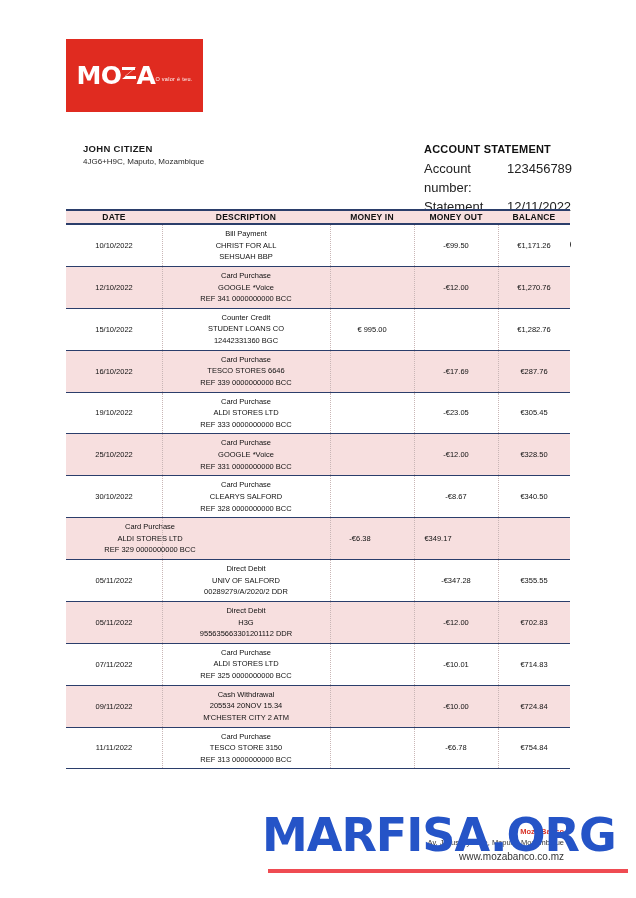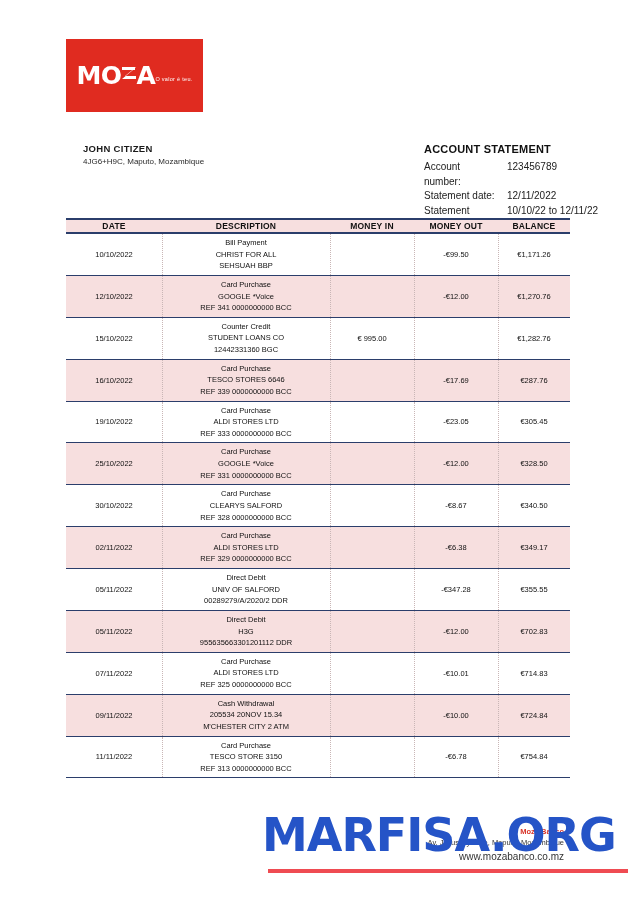--- a/index.html
+++ b/index.html
@@ -76,35 +76,35 @@
     width: 200px;
   }
   .stmt-title {
     font-size: 11px;
     font-weight: bold;
     color: #111111;
     letter-spacing: 0.2px;
     margin-bottom: 5px;
   }
   .stmt-line {
-    font-size: 10px;
+    font-size: 13px;
     color: #222222;
     line-height: 1.45;
     display: flex;
   }
   .stmt-label { display: inline-block; }
   .stmt-val { margin-left: 11px; }
   .stmt-line.w1 .stmt-label { width: 72px; }
   .stmt-line.w2 .stmt-label { width: 72px; }
   .stmt-line.w3 .stmt-label { width: 72px; }
 
   
   .table {
     position: absolute;
-    left: 66px; top: 218px;
+    left: 66px; top: 209px;
     width: 504px;
   }
   .thead {
     display: flex;
     background: #f7dfdf;
     border-top: 2px solid #2b3e6b;
     border-bottom: 2px solid #2b3e6b;
     height: 16px;
     align-items: center;
   }
@@ -345,21 +345,20 @@
           </div>
           <div class="cell c-in"></div>
           <div class="cell c-out">-€8.67</div>
           <div class="cell c-bal">€340.50</div>
           <div class="vsep" style="left: 96px;"></div>
           <div class="vsep" style="left: 264px;"></div>
           <div class="vsep" style="left: 348px;"></div>
           <div class="vsep" style="left: 432px;"></div>
         </div>
         <div class="row shaded">
-          <div class="cell c-date">02/11/2022</div>
           <div class="cell c-desc">
             <div class="desc-line">Card Purchase</div>
             <div class="desc-line mid">ALDI STORES LTD</div>
             <div class="desc-line">REF 329 0000000000 BCC</div>
           </div>
           <div class="cell c-in"></div>
           <div class="cell c-out">-€6.38</div>
           <div class="cell c-bal">€349.17</div>
           <div class="vsep" style="left: 96px;"></div>
           <div class="vsep" style="left: 264px;"></div>

